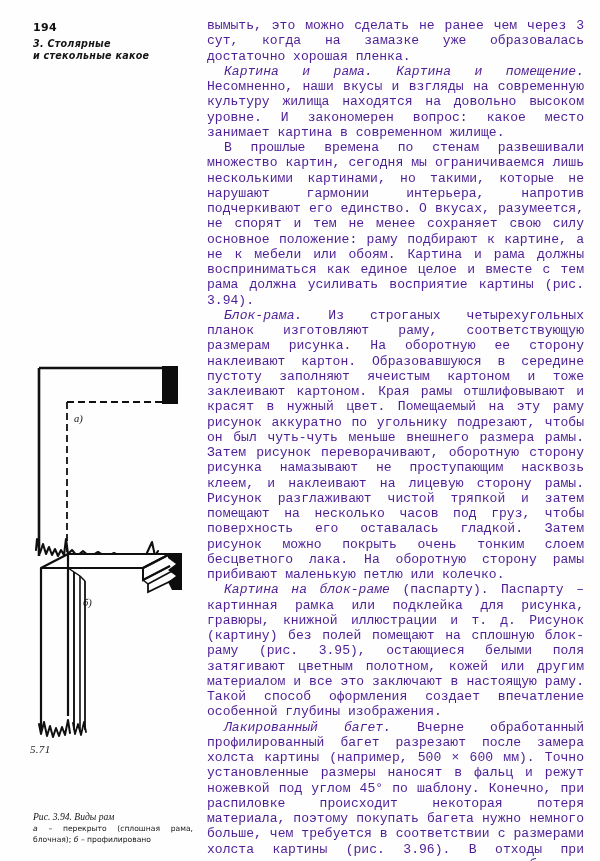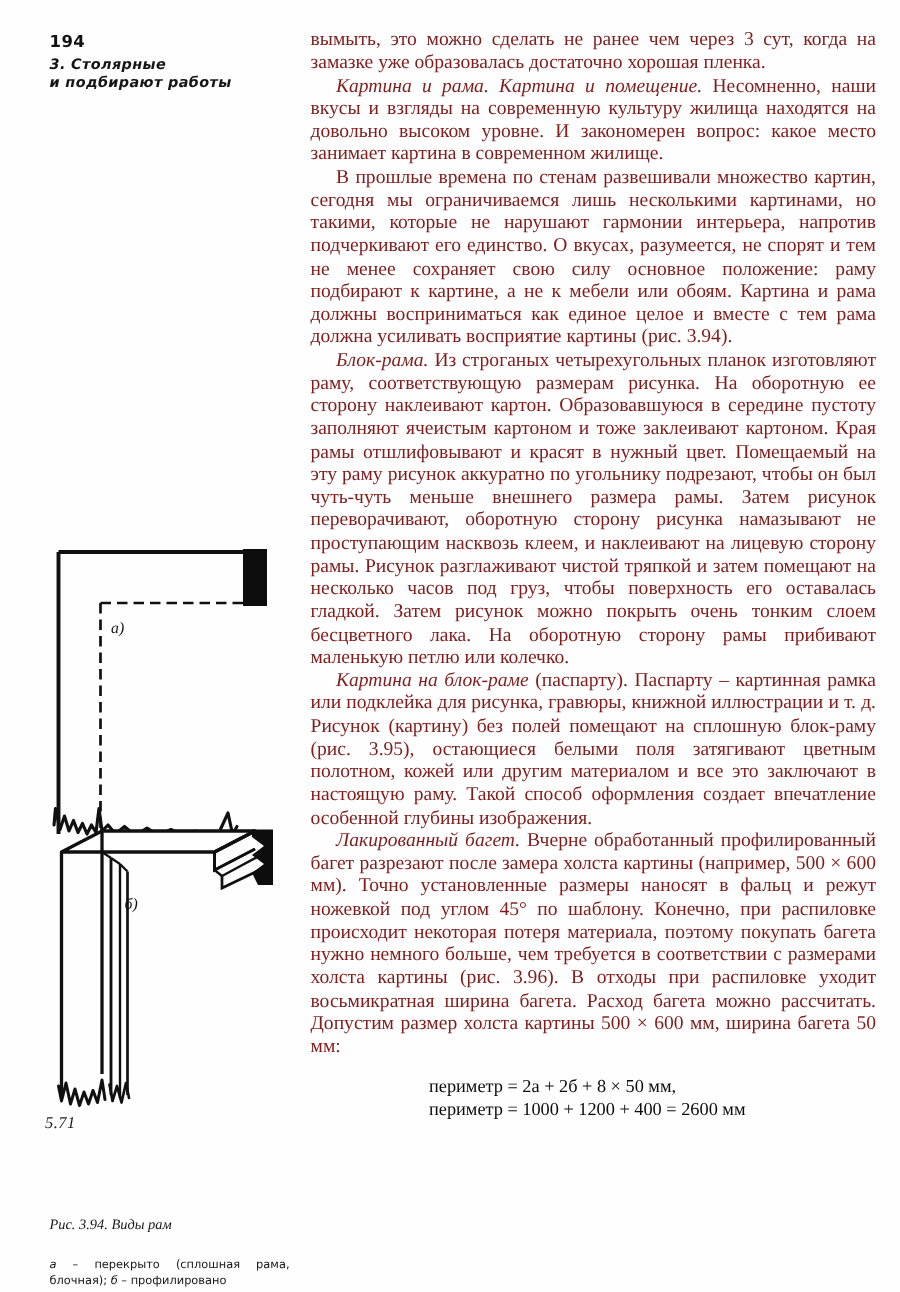--- a/index.html
+++ b/index.html
@@ -94,41 +94,42 @@
     font-style: italic;
     font-size: 9.6px;
     line-height: 1.3;
     color: #161616;
   }
   .fig-caption-body {
     font-family: "DejaVu Sans", "Liberation Sans", sans-serif;
     font-size: 7.6px;
     line-height: 1.35;
     color: #161616;
-    margin-top: 15px;
+    margin-top: 1px;
     text-align: justify;
   }
   .fig-caption-body i { font-style: italic; }
 
   
   .body-col {
     position: absolute;
     left: 207px;
     top: 18px;
     width: 377px;
   }
 
   .para {
     font-size: 13.05px;
     line-height: 15.25px;
     text-align: justify;
     text-justify: inter-word;
     margin: 0;
     hyphens: manual;
-    color: #7f1d1d;
+    color: #4c1d95;
+    font-family: Liberation Mono, monospace;
   }
   .para + .para { margin-top: 0; }
   .para.indent { text-indent: 17px; }
   .para i, .para em {
     font-style: italic;
   }
 
   .formula-block {
     margin-top: 13px;
     padding-left: 55px;
@@ -144,21 +145,21 @@
 </style>
 </head>
 <body>
 
 <div class="page">
 
   <div class="margin-col">
     <div class="page-number">194</div>
     <div class="chapter-line">
       <div>3. Столярные</div>
-      <div>и подбирают работы</div>
+      <div>и стекольные какое</div>
     </div>
   </div>
 
   <div class="figure-wrap">
     <svg class="fig-svg" width="165" height="400" viewBox="0 0 165 400">
 
       <g>
 
         <path d="M 11 10 L 136 10" stroke="#101010" stroke-width="2.6" fill="none"></path>
         <path d="M 11 10 L 11 198" stroke="#101010" stroke-width="2.6" fill="none"></path>

